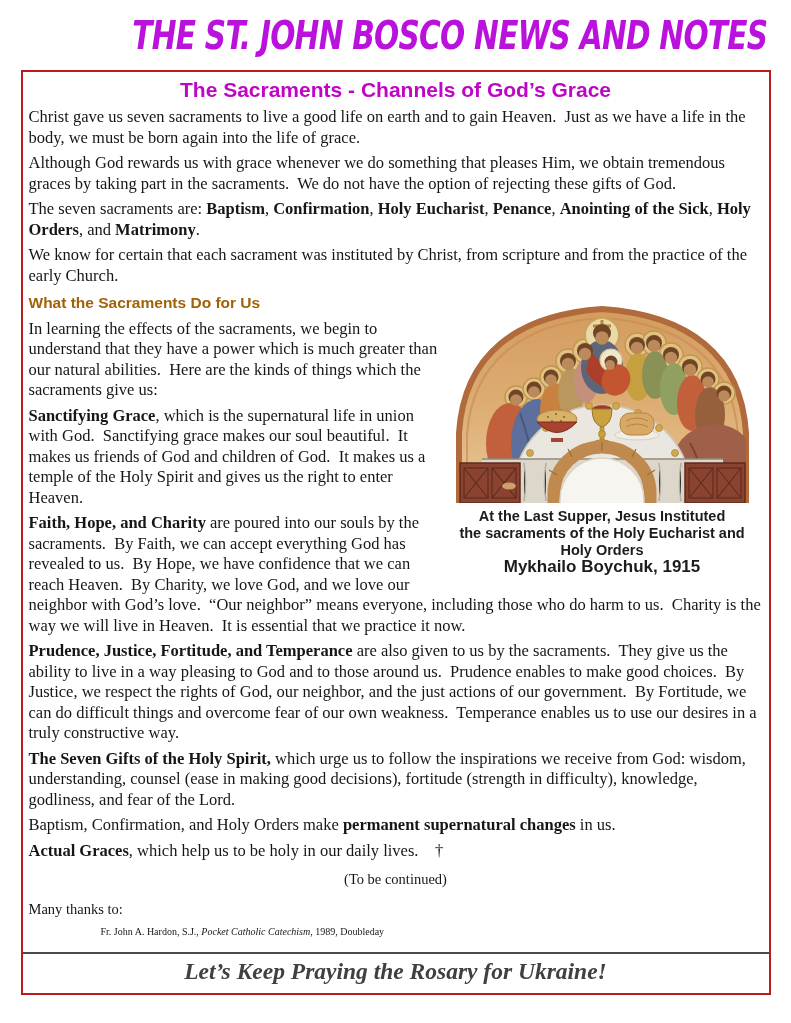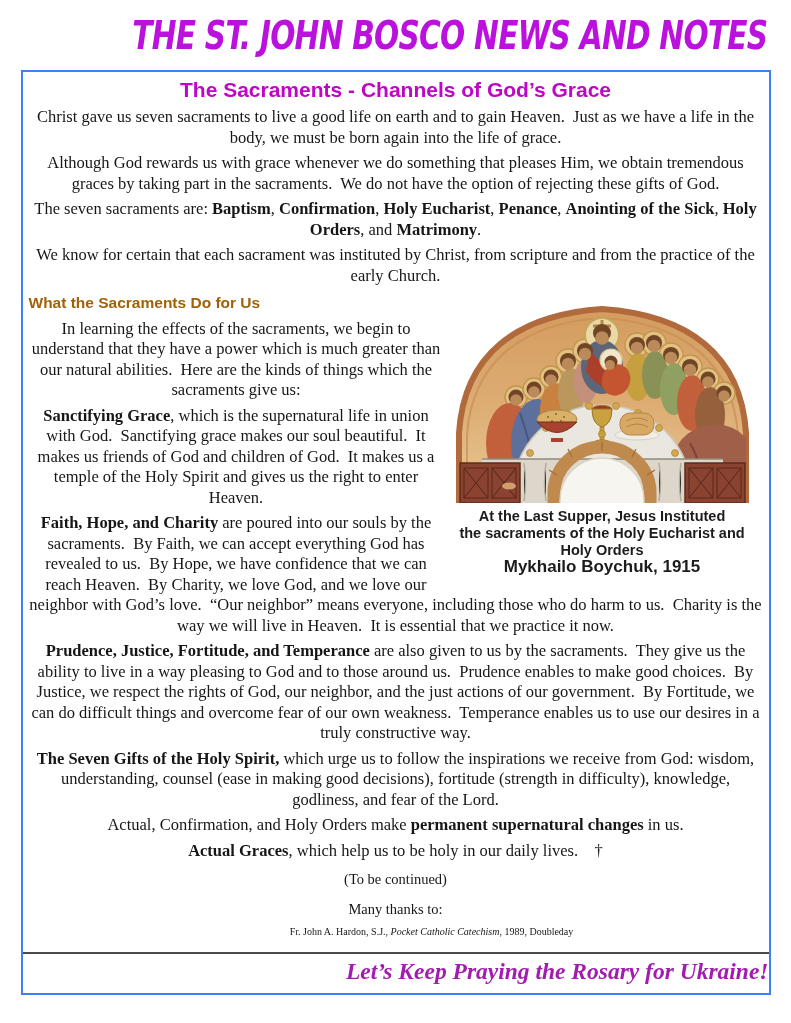--- a/index.html
+++ b/index.html
@@ -10,49 +10,49 @@
   }
   .masthead { text-align:center; padding-top:13px; height:50px;margin-left:32px; }
   .masthead h1 {
     margin:0; display:inline-block; white-space:nowrap;
     font-family:"DejaVu Sans", sans-serif; font-style:italic; font-weight:bold;
     font-size:39px; line-height:46px; letter-spacing:-1px;
     transform:scaleX(.76); transform-origin:center;
   }
   .content-box {
     margin:7px auto 0; width:750px; box-sizing:border-box;
-    border:2px solid #3b82f6; background:#fff;
+    border:2px solid #b91c1c; background:#fff;
   }
   .box-inner { padding:2px 6px 0 6px; }
   .article-title {
     margin:4px 0 5px; text-align:center;
     font-family:"Liberation Sans", sans-serif; font-weight:bold; font-size:21px;
   }
   .article-body { font-size:16.5px; line-height:20.5px; }
-  .article-body p { margin:0 0 5px; white-space:pre-wrap;text-align:center; }
+  .article-body p { margin:0 0 5px; white-space:pre-wrap; }
   .section-heading {
     font-family:"Liberation Sans", sans-serif; font-weight:bold; font-size:15.5px;
     margin:7px 0 5px; color:#a16207;
   }
   figure.last-supper { float:right; width:297px; margin:2px 12px 3px 10px; }
   .painting { width:297px; height:210px; }
   .painting svg { display:block; }
   figcaption {
     text-align:center; font-family:"Liberation Sans", sans-serif; font-weight:bold;
     font-size:14.5px; line-height:17px; margin-top:5px; color:#1c1c1c;
   }
   .cap-line { display:block; }
   .cap-credit { display:block; font-size:17px; line-height:15px; }
   .continued { text-align:center; font-size:14.5px; margin:8px 0 9px !important; }
   .thanks-intro { font-size:14.5px; margin:4px 0 3px !important; }
   .thanks-credit { font-size:10px; margin:0 0 9px 72px !important; }
   .banner {
-    clear:both; border-top:2px solid #4a4a4a; text-align:right;
+    clear:both; border-top:2px solid #4a4a4a; text-align:center;
     font-weight:bold; font-style:italic; font-size:23.5px; padding:4px 0 8px;
-    color:#a21caf;
+    color:#404040;
   }
 </style>
 </head>
 <body>
 
 <div>
 
   <header class="masthead">
     <h1 style="color: rgb(186, 17, 220);">THE ST. JOHN BOSCO NEWS AND NOTES</h1>
   </header>
@@ -229,21 +229,21 @@
           </figcaption>
         </figure>
 
         <h3 class="section-heading">What the Sacraments Do for Us</h3>
 
         <p><span>In learning the effects of the sacraments, we begin to understand that they have a power which is much greater than our natural abilities.  Here are the kinds of things which the sacraments give us:</span></p>
         <p><b>Sanctifying Grace</b><span>, which is the supernatural life in union with God.  Sanctifying grace makes our soul beautiful.  It makes us friends of God and children of God.  It makes us a temple of the Holy Spirit and gives us the right to enter Heaven.</span></p>
         <p><b>Faith, Hope, and Charity</b><span> are poured into our souls by the sacraments.  By Faith, we can accept everything God has revealed to us.  By Hope, we have confidence that we can reach Heaven.  By Charity, we love God, and we love our neighbor with God’s love.  “Our neighbor” means everyone, including those who do harm to us.  Charity is the way we will live in Heaven.  It is essential that we practice it now.</span></p>
         <p><b>Prudence, Justice, Fortitude, and Temperance</b><span> are also given to us by the sacraments.  They give us the ability to live in a way pleasing to God and to those around us.  Prudence enables to make good choices.  By Justice, we respect the rights of God, our neighbor, and the just actions of our government.  By Fortitude, we can do difficult things and overcome fear of our own weakness.  Temperance enables us to use our desires in a truly constructive way.</span></p>
         <p><b>The Seven Gifts of the Holy Spirit,</b><span> which urge us to follow the inspirations we receive from God: wisdom, understanding, counsel (ease in making good decisions), fortitude (strength in difficulty), knowledge, godliness, and fear of the Lord.</span></p>
-        <p><span>Actual, Confirmation, and Holy Orders make </span><b>permanent supernatural changes</b><span> in us.</span></p>
+        <p><span>Baptism, Confirmation, and Holy Orders make </span><b>permanent supernatural changes</b><span> in us.</span></p>
         <p><b>Actual Graces</b><span>, which help us to be holy in our daily lives.    †</span></p>
 
         <p class="continued">(To be continued)</p>
 
         <p class="thanks-intro">Many thanks to:</p>
         <p class="thanks-credit"><span>Fr. John A. Hardon, S.J., </span><i>Pocket Catholic Catechism</i><span>, 1989, Doubleday</span></p>
       </div>
     </div>
 
     <div class="banner">

